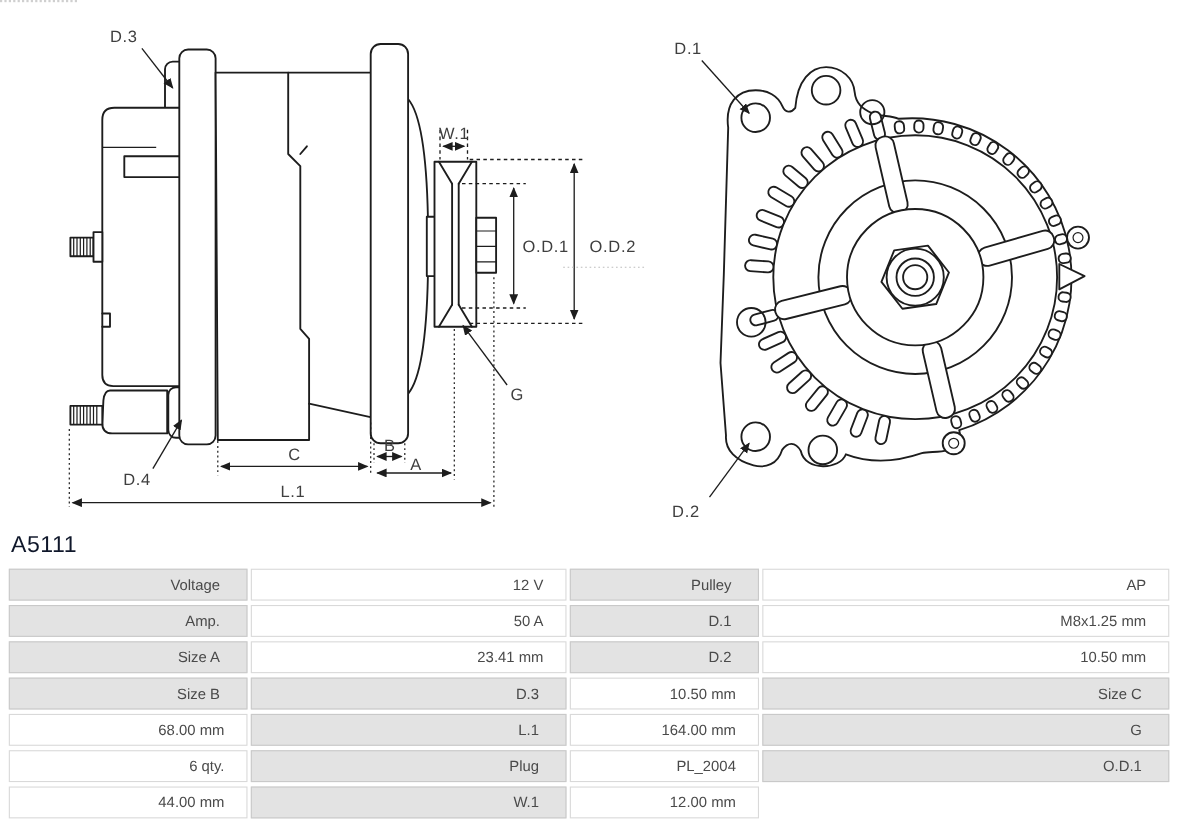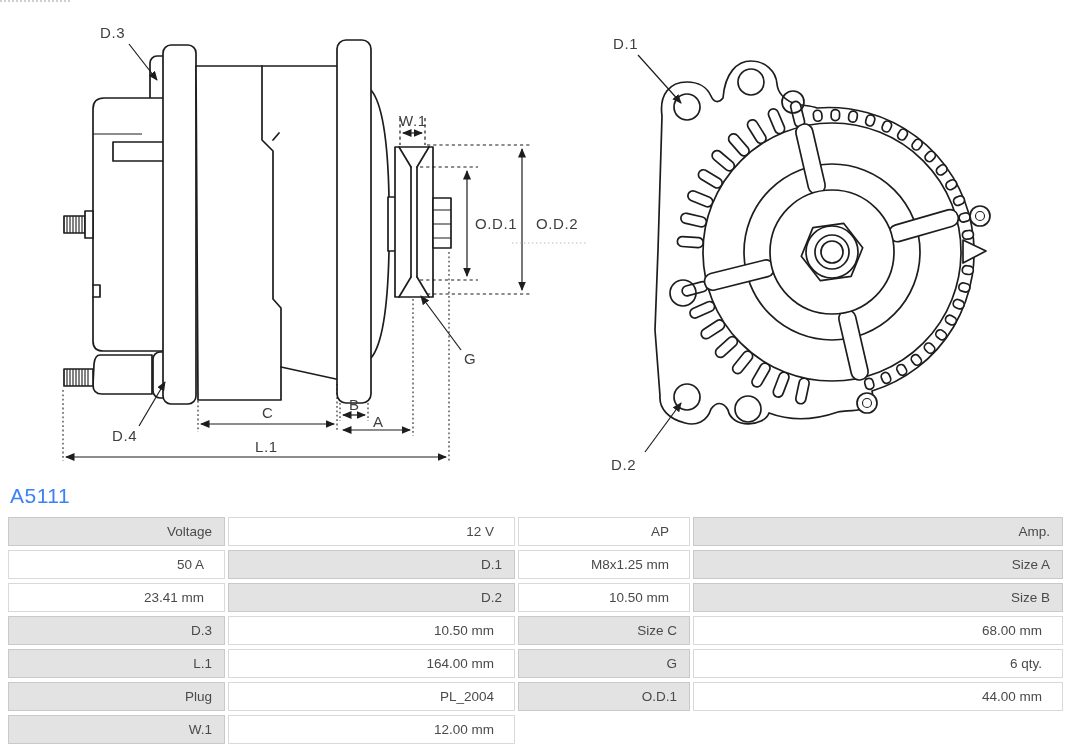--- a/index.html
+++ b/index.html
@@ -11,28 +11,28 @@
   
   .lnf{fill:#fff;stroke:#1d1d1d;stroke-width:1.7;stroke-linejoin:round;stroke-linecap:round;}
   .ln{fill:none;stroke:#1d1d1d;stroke-width:1.7;stroke-linejoin:round;stroke-linecap:round;}
   .thin{fill:none;stroke:#1d1d1d;stroke-width:1.1;}
   .dim{fill:none;stroke:#1d1d1d;stroke-width:1.2;}
   .dsh{fill:none;stroke:#1d1d1d;stroke-width:1.2;stroke-dasharray:3.2,3;}
   .dot{fill:none;stroke:#1d1d1d;stroke-width:1.1;stroke-dasharray:1.8,2.6;}
   .cl{fill:none;stroke:#bdbdbd;stroke-width:1;stroke-dasharray:1.5,2.5;}
   .dlabel{font-family:"Liberation Sans",sans-serif;font-size:15px;fill:#3f3f3f;letter-spacing:0.6px;}
   
-  #part-number{position:absolute;left:10px;top:484px;font-size:21px;color:#3b82f6;letter-spacing:0.5px;}
+  #part-number{position:absolute;left:10px;top:484px;font-size:21px;color:#0f172a;letter-spacing:0.5px;}
   
   #spec-table{position:absolute;left:8px;top:517px;width:1055px;
               display:grid;grid-template-columns:217px 287px 172px 370px;
               column-gap:3px;row-gap:4px;font-size:13.5px;color:#4a4a4a;}
   #spec-table .cell{height:29px;line-height:27px;box-sizing:border-box;
                     text-align:right;white-space:nowrap;overflow:hidden;}
-  #spec-table .lbl{background:#e3e3e3;border:1px solid #c9c9c9;padding-right:12px;}
+  #spec-table .lbl{background:#e3e3e3;border:1px solid #c9c9c9;padding-right:24px;}
   #spec-table .val{background:#fff;border:1px solid #d9d9d9;padding-right:20px;}
 </style>
 </head>
 <body>
 
 <div id="artifact"></div>
 
 <svg id="drawing" width="1080" height="512" viewBox="0 0 1080 512">
   <defs>
     <marker id="ah" markerWidth="11" markerHeight="9" refX="8.5" refY="4" orient="auto-start-reverse" markerUnits="userSpaceOnUse">
@@ -217,20 +217,21 @@
     <text class="dlabel" x="613" y="49">D.1</text>
     <text class="dlabel" x="611" y="470">D.2</text>
   </g>
 </svg>
 
 <div id="part-number">A5111</div>
 
 <div id="spec-table">
   <div class="cell lbl">Voltage</div>
   <div class="cell val">12 V</div>
+  <div class="cell lbl">Pulley</div>
   <div class="cell val">AP</div>
 
   <div class="cell lbl">Amp.</div>
   <div class="cell val">50 A</div>
   <div class="cell lbl">D.1</div>
   <div class="cell val">M8x1.25 mm</div>
 
   <div class="cell lbl">Size A</div>
   <div class="cell val">23.41 mm</div>
   <div class="cell lbl">D.2</div>

